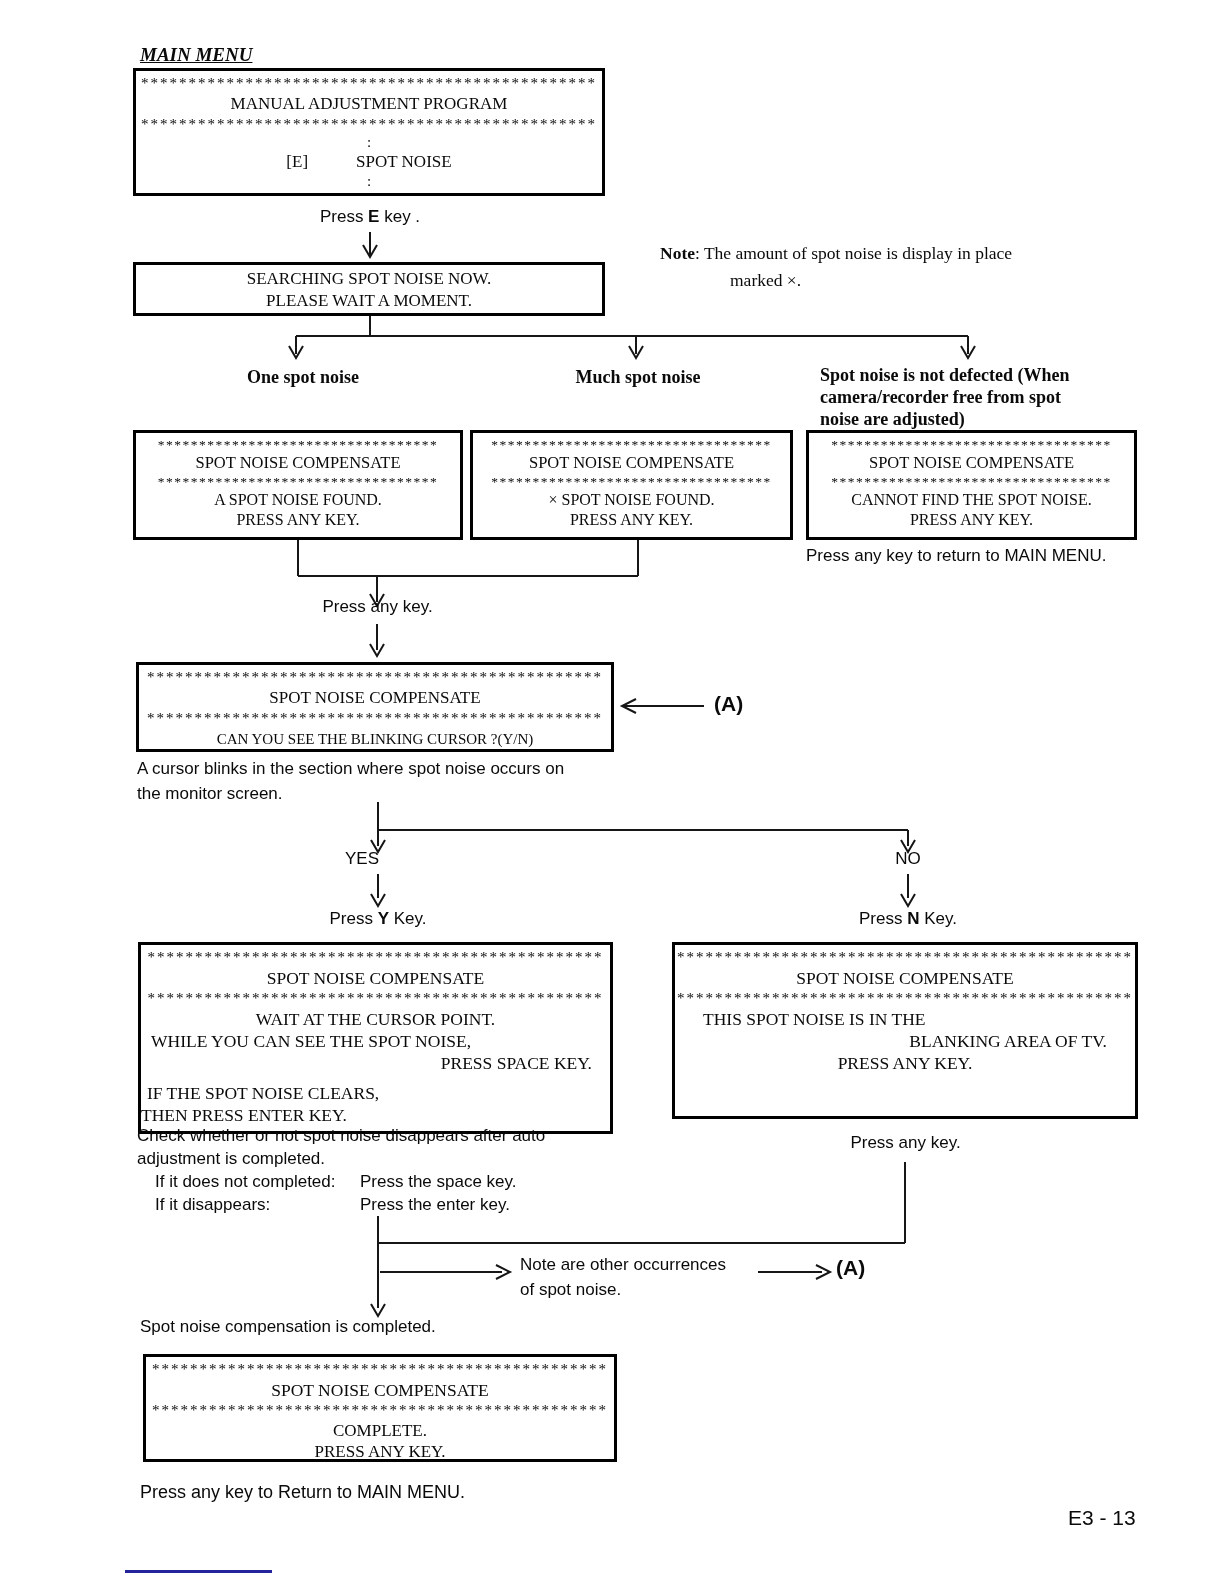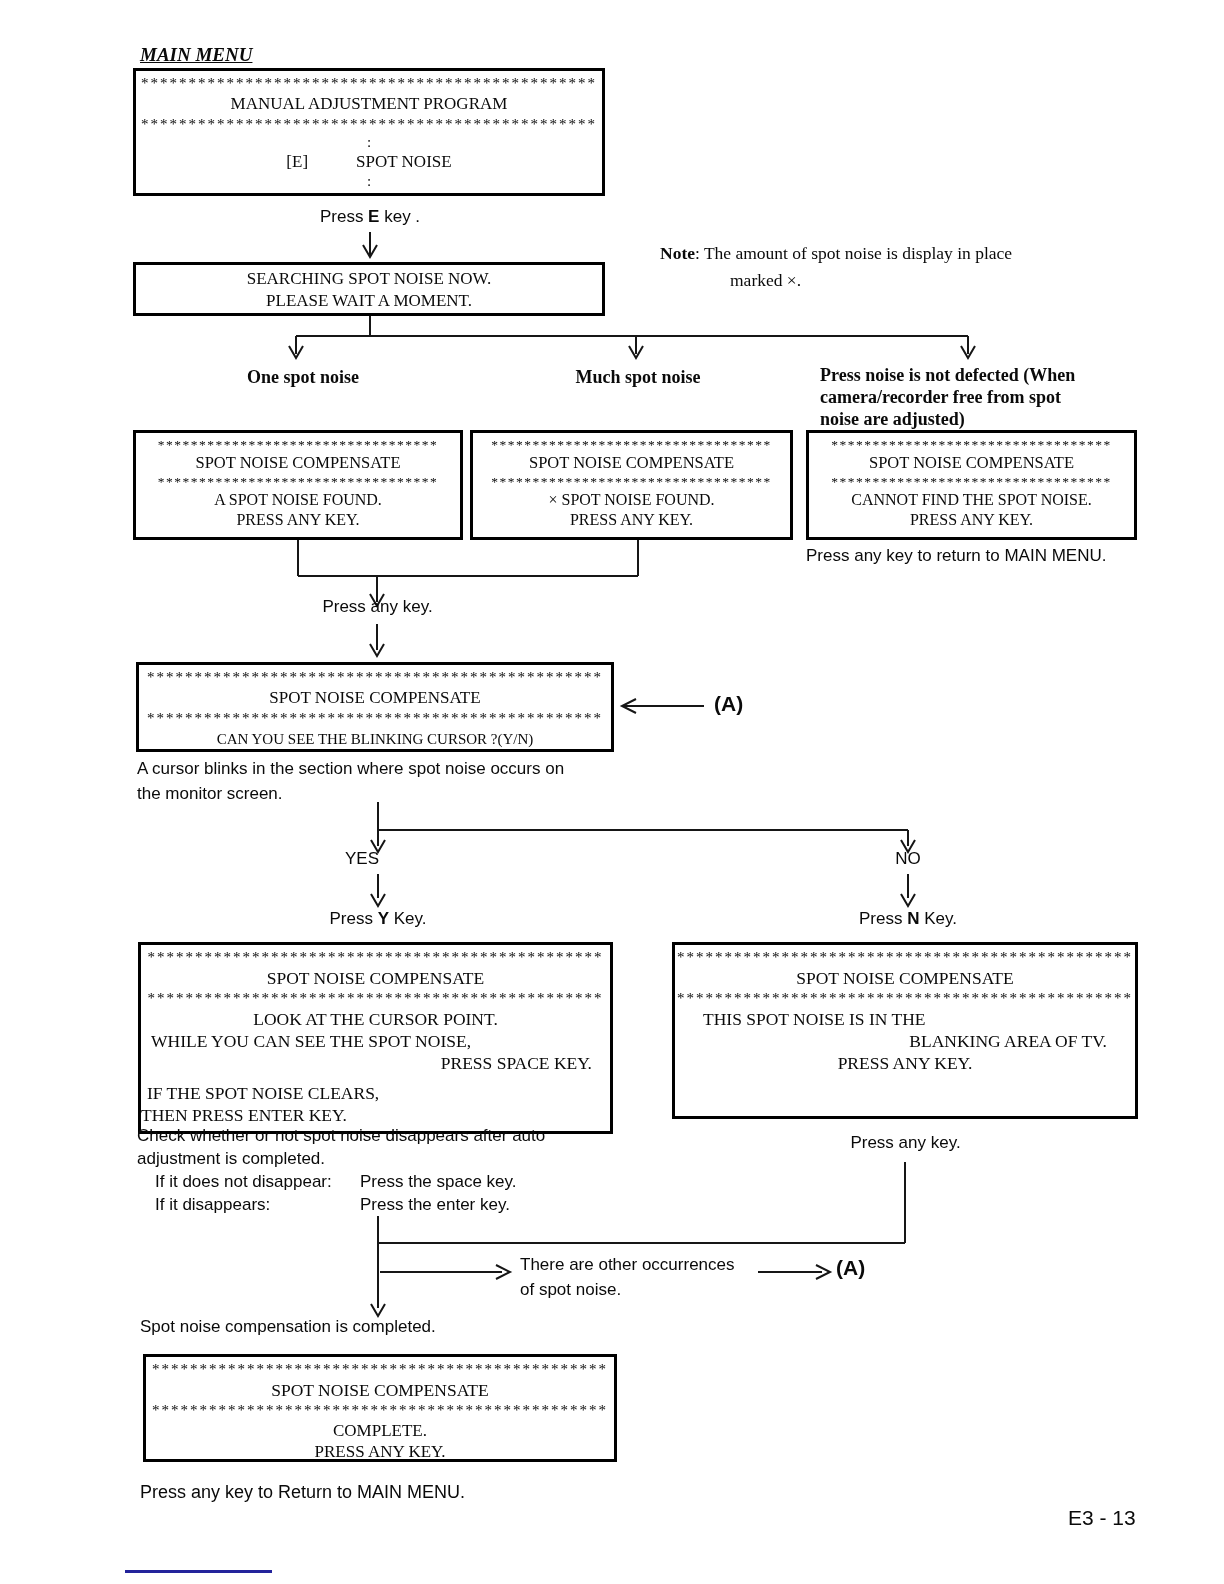--- a/index.html
+++ b/index.html
@@ -101,21 +101,21 @@
   </div>
 
   <div class="box" style="left:133px;top:262px;width:472px;height:54px;padding-top:3px;">
     <div class="ctr t17">SEARCHING SPOT NOISE NOW.</div>
     <div class="ctr t17">PLEASE WAIT A MOMENT.</div>
   </div>
 
   <div class="abs serif bl ctr" style="left:228px;top:366px;width:150px;">One spot noise</div>
   <div class="abs serif bl ctr" style="left:558px;top:366px;width:160px;">Much spot noise</div>
   <div class="abs serif bl" style="left:820px;top:364px;width:320px;">
-    <div>Press noise is not defected (When</div>
+    <div>Spot noise is not defected (When</div>
     <div>camera/recorder free from spot</div>
     <div>noise are adjusted)</div>
   </div>
 
   <div class="box" style="left:133px;top:430px;width:330px;height:110px;padding-top:3px;">
     <div class="nstars">**********************************</div>
     <div class="ctr nline" style="font-size:16.5px;">SPOT NOISE COMPENSATE</div>
     <div class="nstars">**********************************</div>
     <div class="ctr nline">A SPOT NOISE FOUND.</div>
     <div class="ctr nline">PRESS ANY KEY.</div>
@@ -162,51 +162,51 @@
     <span>Press </span><span class="b">Y</span><span> Key.</span>
   </div>
   <div class="abs sans t17 ctr" style="left:830px;top:908px;width:156px;">
     <span>Press </span><span class="b">N</span><span> Key.</span>
   </div>
 
   <div class="box" style="left:138px;top:942px;width:475px;height:192px;padding-top:3px;">
     <div class="stars">************************************************</div>
     <div class="ctr bigline">SPOT NOISE COMPENSATE</div>
     <div class="stars">************************************************</div>
-    <div class="ctr bigline">LOOK AT THE CURSOR POINT.</div>
+    <div class="ctr bigline">WAIT AT THE CURSOR POINT.</div>
     <div class="bigline" style="padding-left:10px;">WHILE YOU CAN SEE THE SPOT NOISE,</div>
     <div class="bigline" style="text-align:right;padding-right:18px;">PRESS SPACE KEY.</div>
     <div class="bigline" style="padding-left:6px;margin-top:8px;">IF THE SPOT NOISE CLEARS,</div>
     <div class="bigline" style="padding-right:52px;">THEN PRESS ENTER KEY.</div>
   </div>
 
   <div class="box" style="left:672px;top:942px;width:466px;height:177px;padding-top:3px;">
     <div class="stars">************************************************</div>
     <div class="ctr bigline">SPOT NOISE COMPENSATE</div>
     <div class="stars">************************************************</div>
     <div class="bigline" style="padding-left:28px;">THIS SPOT NOISE IS IN THE</div>
     <div class="bigline" style="text-align:right;padding-right:28px;">BLANKING AREA OF TV.</div>
     <div class="ctr bigline">PRESS ANY KEY.</div>
   </div>
 
   <div class="abs sans" style="left:137px;top:1124px;font-size:17px;line-height:23px;width:500px;">
     <div>Check whether or not spot noise disappears after auto</div>
     <div>adjustment is completed.</div>
     <div style="padding-left:18px;">
-      <span style="display:inline-block;width:205px;">If it does not disappear:</span><span>Press the space key.</span>
+      <span style="display:inline-block;width:205px;">If it does not completed:</span><span>Press the space key.</span>
     </div>
     <div style="padding-left:18px;">
       <span style="display:inline-block;width:205px;">If it disappears:</span><span>Press the enter key.</span>
     </div>
   </div>
 
   <div class="abs sans t17 ctr" style="left:828px;top:1132px;width:155px;">Press any key.</div>
 
   <div class="abs sans" style="left:520px;top:1252px;font-size:17px;line-height:25px;">
-    <div>There are other occurrences</div>
+    <div>Note are other occurrences</div>
     <div>of spot noise.</div>
   </div>
   <div class="abs sans b" style="left:836px;top:1256px;font-size:21px;">(A)</div>
 
   <div class="abs sans t17" style="left:140px;top:1316px;">Spot noise compensation is completed.</div>
 
   <div class="box" style="left:143px;top:1354px;width:474px;height:108px;padding-top:3px;">
     <div class="stars">************************************************</div>
     <div class="ctr bigline">SPOT NOISE COMPENSATE</div>
     <div class="stars">************************************************</div>

